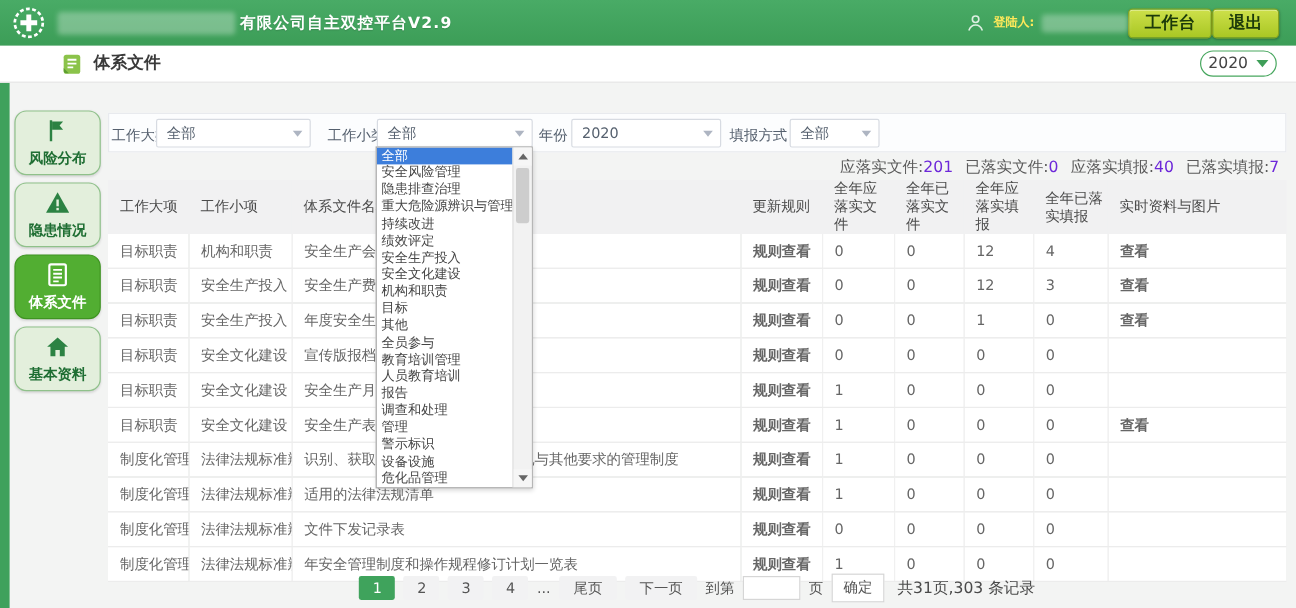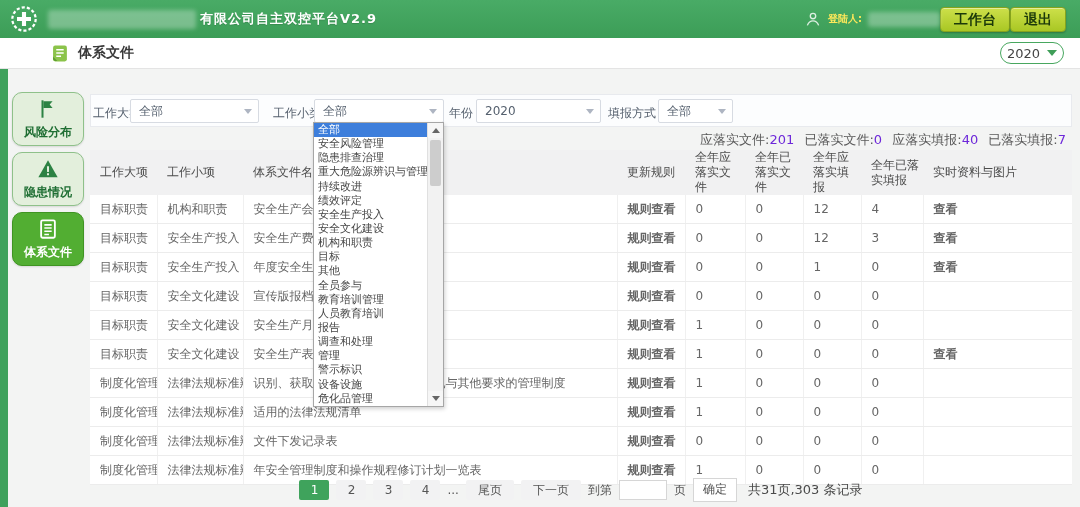--- a/index.html
+++ b/index.html
@@ -147,20 +147,28 @@
       <span class="lbl">隐患情况</span>
   </div>
   <div class="snav active">
     <span class="icn">
       <svg viewBox="0 0 24 24">
           <rect x="4.5" y="2.5" width="15" height="19" rx="1.5" fill="none" stroke="currentColor" stroke-width="2"></rect>
           <path d="M8 7.5h8M8 11h8M8 14.5h8M8 18h5" stroke="currentColor" stroke-width="1.7"></path>
         </svg>
     </span>
       <span class="lbl">体系文件</span>
+  </div>
+  <div class="snav">
+    <span class="icn">
+      <svg viewBox="0 0 24 24">
+          <path d="M12 3.5l9.5 8.5h-3v8.5h-4.5v-5.5h-4v5.5H5.5V12h-3z" fill="currentColor"></path>
+        </svg>
+    </span>
+      <span class="lbl">基本资料</span>
   </div>
 </div>
 
 <div class="content">
 
   <div class="filterbar">
     <span class="flabel" style="left:2px">工作大类</span>
     <div class="fselect" style="left:39px;width:129px">
       <span>全部</span><span class="caret"></span>
     </div>

